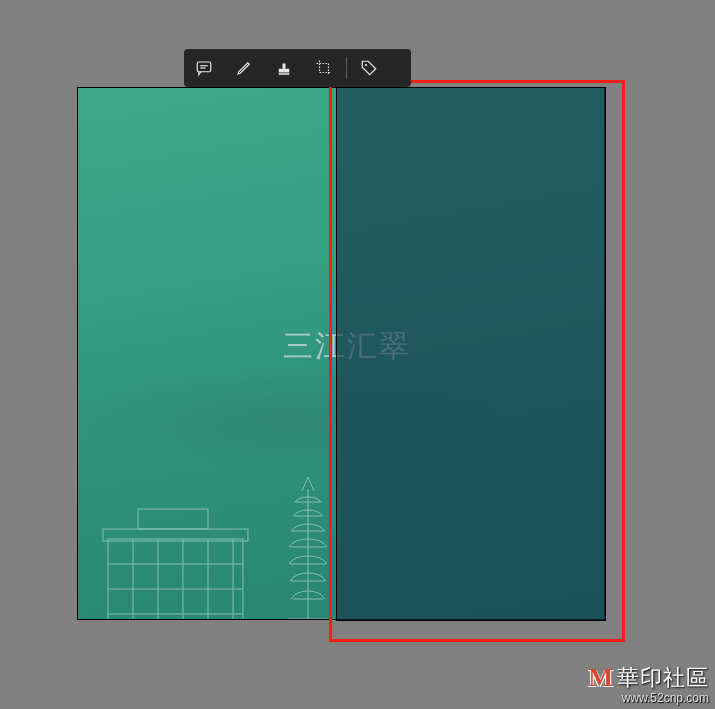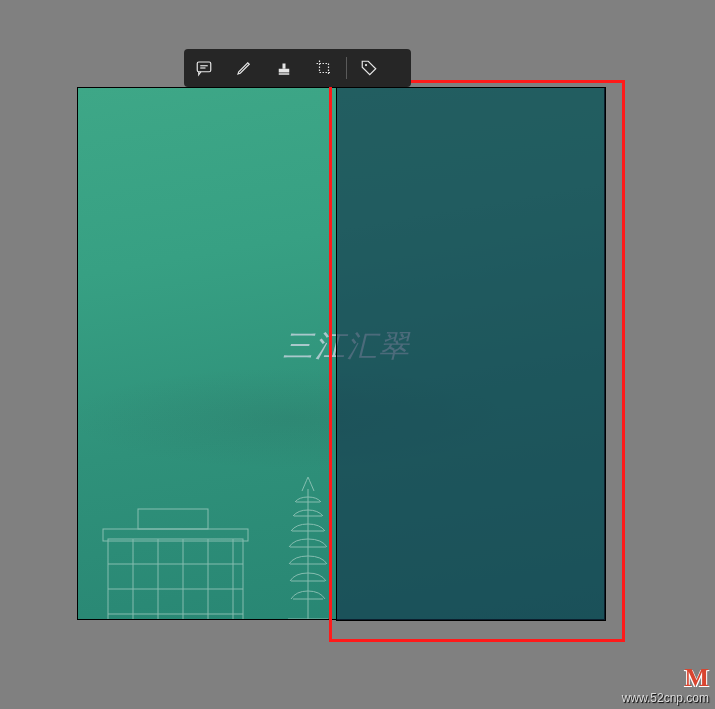--- a/index.html
+++ b/index.html
@@ -8,21 +8,21 @@
   
   .toolbar{position:absolute;left:184px;top:49px;width:227px;height:38px;background:#262626;border-radius:4px;display:flex;align-items:center;z-index:30}
   .tool{width:40px;height:38px;display:flex;align-items:center;justify-content:center;cursor:pointer}
   .tool svg{width:18px;height:18px;stroke:#e6e6e6;fill:none;stroke-width:1.6}
   .tool svg.fill{fill:#e6e6e6;stroke:none}
   .divider{width:1px;height:22px;background:#5a5a5a;margin:0 2px}
 
   
   .art{position:absolute;left:77px;top:87px;width:526px;height:531px;border:1px solid #000;background:linear-gradient(170deg,#3ea787 0%,#37a083 30%,#2f917a 60%,#278472 100%);overflow:hidden}
   .art .faint-bg{position:absolute;left:0;top:240px;width:100%;height:180px;background:radial-gradient(ellipse 60% 40% at 40% 50%,rgba(40,70,70,.12),transparent 70%)}
-  .art .title{position:absolute;left:205px;top:238px;color:#a9c8cb;font-size:30px;letter-spacing:2px;font-family:"STKaiti","KaiTi",serif;font-style:italic}
+  .art .title{position:absolute;left:205px;top:238px;color:#a9c8cb;font-size:30px;letter-spacing:2px;font-family:"STKaiti","KaiTi",serif;}
   .art .buildings{position:absolute;left:0;bottom:0;width:100%;height:150px;opacity:.55}
   .art .buildings svg{width:100%;height:100%}
 
   
   .sel{position:absolute;left:336px;top:87px;width:268px;height:532px;background:rgba(20,50,75,.62);border:1px solid #000;z-index:15}
 
   
   .redbox{position:absolute;left:329px;top:80px;width:290px;height:556px;border:3px solid #ff1a1a;z-index:20;pointer-events:none}
 
   
@@ -104,17 +104,18 @@
     </div>
   </div>
 
   <div class="sel"></div>
 
   <div class="redbox"></div>
 
   <div class="wm">
     <div class="row">
       <span class="m">M</span>
+      <span class="cn">華印社區</span>
     </div>
     <div class="url">www.52cnp.com</div>
   </div>
 
 </div>
 
 </body></html>

